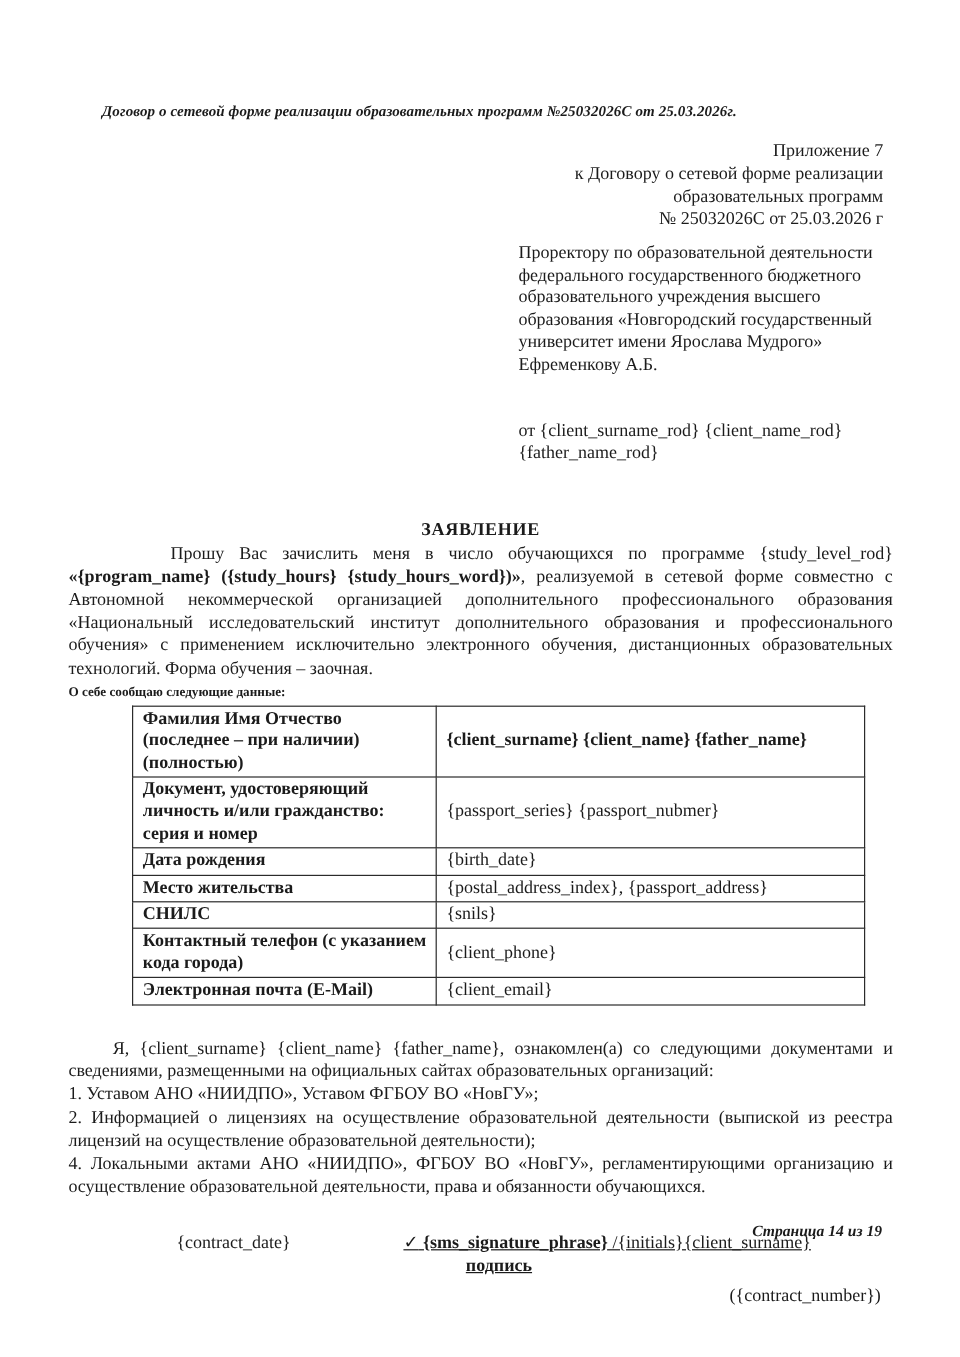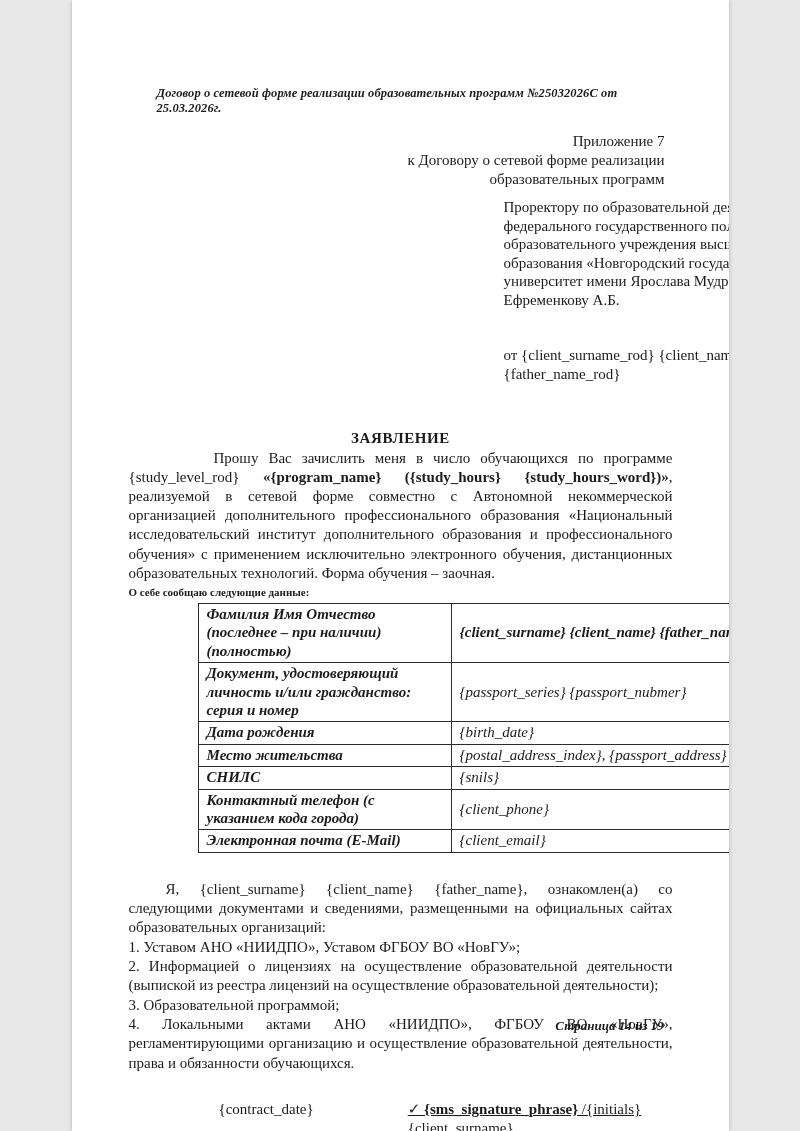--- a/index.html
+++ b/index.html
@@ -1,18 +1,18 @@
 <!DOCTYPE html>
 <html><head>
 <meta charset="utf-8">
 <style>
   html,body{margin:0;padding:0;background:#e8e8e8;}
   .page{
     position:relative;
-    width:657px;height:1131px;
+    width:800px;height:1131px;
     background:#ffffff;
     font-family:"Liberation Serif","DejaVu Serif",serif;
     color:#1b1b1b;
     overflow:hidden;
     margin:0 auto;
     box-shadow:0 0 4px rgba(0,0,0,.25);
   }
   .content{position:absolute;left:57px;right:56px;top:86px;}
   .doc-ref{
     font-size:12.5px;font-style:italic;font-weight:bold;
@@ -37,22 +37,22 @@
   .para1{
     margin:2px 0 0 0;
     font-size:15px;line-height:19.2px;
     text-align:justify;text-indent:85px;
   }
   .data-intro{
     font-size:11px;line-height:19px;font-weight:bold;margin-top:0;
   }
   table.info{
     border-collapse:collapse;
-    margin-left:69px;margin-top:1px;
-    width:580px;table-layout:fixed;font-style:italic;
+    margin-left:53px;margin-top:1px;
+    width:580px;table-layout:fixed;
   }
   table.info td{
     border:1px solid #2b2b2b;
     font-size:15px;line-height:18.4px;
     padding:1px 6px 2px 8px;
     vertical-align:middle;
   }
   table.info td.lbl{width:238px;font-weight:bold;}
   table.info td.val{width:342px;}
   .para2{margin-top:27px;font-size:15px;line-height:19.3px;}
@@ -77,24 +77,25 @@
 
 <div class="page">
   <div class="content">
 
     <div class="doc-ref">Договор о сетевой форме реализации образовательных программ №25032026С от 25.03.2026г.</div>
 
     <div class="appendix">
       <div>Приложение 7</div>
       <div>к Договору о сетевой форме реализации</div>
       <div>образовательных программ</div>
+      <div>№ 25032026С  от 25.03.2026 г</div>
     </div>
 
     <div class="addressee">Проректору по образовательной деятельности
-федерального государственного полностью
+федерального государственного бюджетного
 образовательного учреждения высшего
 образования «Новгородский государственный
 университет имени Ярослава Мудрого»
 Ефременкову А.Б.</div>
 
     <div class="from-block">от {client_surname_rod} {client_name_rod}
 {father_name_rod}</div>
 
     <div class="title">ЗАЯВЛЕНИЕ</div>
 
@@ -132,21 +133,20 @@
           <td class="lbl">Электронная почта (E-Mail)</td>
           <td class="val">{client_email}</td>
         </tr>
       </tbody>
     </table>
 
     <div class="para2">
       <div class="intro">Я, {client_surname} {client_name} {father_name}, ознакомлен(а) со следующими документами и сведениями, размещенными на официальных сайтах образовательных организаций:</div>
       <div class="item">1. Уставом АНО «НИИДПО»,  Уставом  ФГБОУ ВО «НовГУ»;</div>
       <div class="item">2. Информацией о лицензиях на осуществление образовательной деятельности (выпиской из реестра лицензий на осуществление образовательной деятельности);</div>
-      <div class="item">3. Образовательной программой;</div>
       <div class="item">4. Локальными актами АНО «НИИДПО», ФГБОУ ВО «НовГУ»,  регламентирующими организацию и осуществление образовательной деятельности, права и обязанности обучающихся.</div>
     </div>
 
     <div class="sig-row">
       <div class="sig-date">{contract_date}</div>
       <div class="sig-main">
         <div><span>✓</span> <b>{sms_signature_phrase}</b><span> /{initials}{client_surname}</span></div>
         <div class="sig-caption">подпись</div>
       </div>
     </div>

